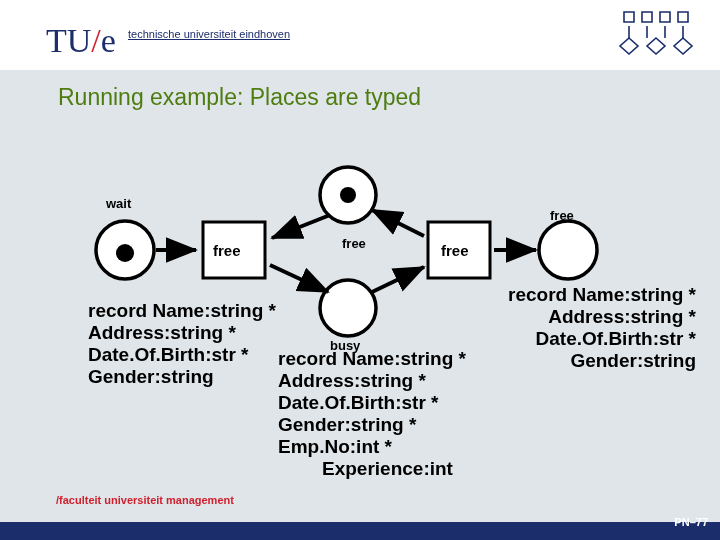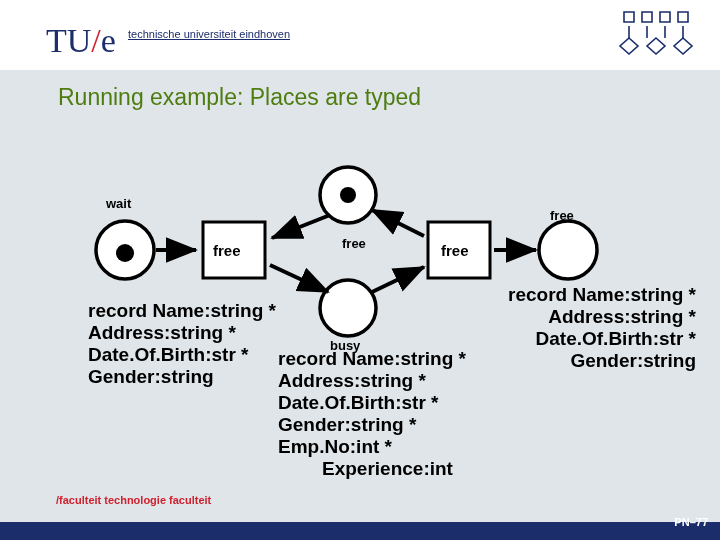--- a/index.html
+++ b/index.html
@@ -111,15 +111,15 @@
     <div class="lbl lbl-type-l" style="position:static;">record Name:string *</div>
     <div class="lbl lbl-type-l" style="position:static;">Address:string *</div>
     <div class="lbl lbl-type-l" style="position:static;">Date.Of.Birth:str *</div>
     <div class="lbl lbl-type-l" style="position:static;">Gender:string *</div>
     <div class="lbl lbl-type-l" style="position:static;">Emp.No:int *</div>
     <div class="lbl lbl-type-l" style="position:static;margin-left:44px;">Experience:int</div>
   </div>
 
 </div>
 
-<div class="faculty">/faculteit technologie faculteit</div>
+<div class="faculty">/faculteit universiteit management</div>
 <div class="footer"></div>
 <div class="pn">PN–77</div>
 
 </body></html>

